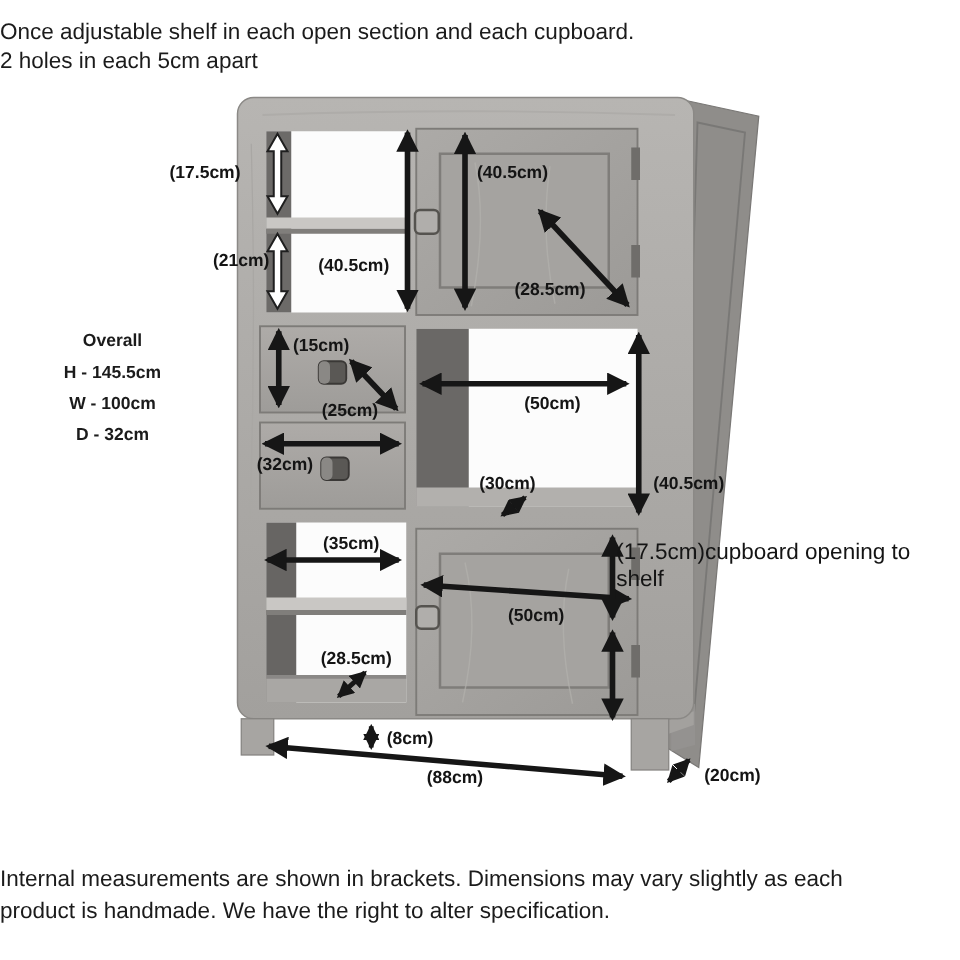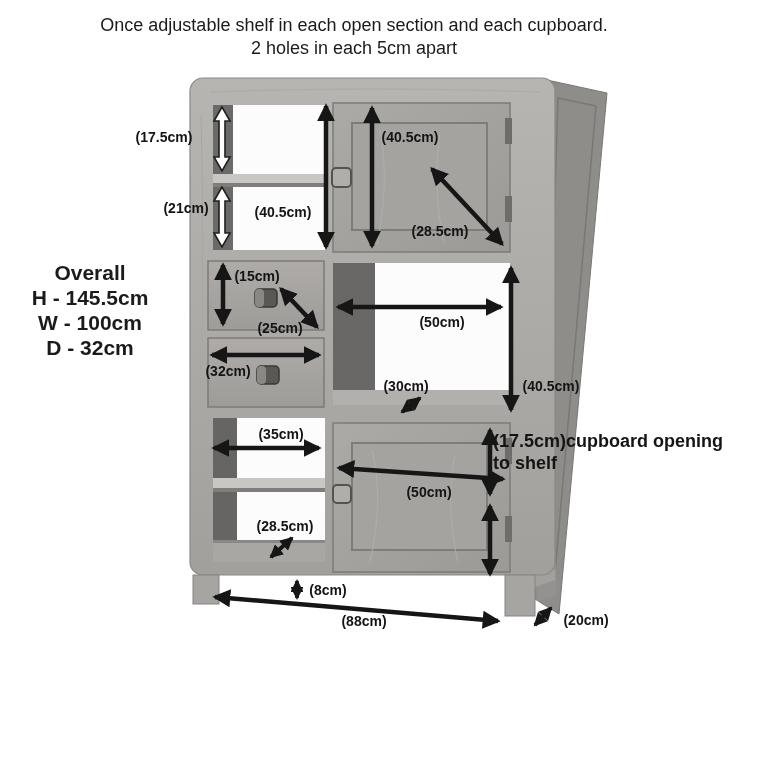--- a/index.html
+++ b/index.html
@@ -1,28 +1,28 @@
 <!DOCTYPE html>
 <html><head>
 <meta charset="utf-8">
 <style>
   html,body{margin:0;padding:0;background:#ffffff;}
   .page{position:relative;width:768px;height:768px;background:#fff;overflow:hidden;
         font-family:"Liberation Sans",sans-serif;color:#161616;}
-  .note{position:absolute;left:0;width:708px;text-align:center;
+  .note{position:absolute;left:0;width:708px;text-align:left;
         font-size:18px;line-height:23px;font-weight:500;color:#1b1b1b;}
   .hdr{top:14px;}
   .ftr{top:691px;font-size:18px;line-height:25px;}
   .overall{position:absolute;left:22px;top:260px;width:136px;text-align:center;
-           font-size:21px;line-height:25px;font-weight:600;color:#1b1b1b;}
+           font-size:14px;line-height:25px;font-weight:600;color:#1b1b1b;}
   svg{position:absolute;left:0;top:0;}
   .dim{position:absolute;transform:translate(-50%,-50%);white-space:nowrap;
        font-size:14px;font-weight:600;color:#141414;letter-spacing:0;}
   .dimblock{position:absolute;transform:none;white-space:normal;
-            font-size:18px;font-weight:700;line-height:22px;color:#141414;}
+            font-size:18px;font-weight:400;line-height:22px;color:#141414;}
 </style>
 </head>
 <body>
 
 <div class="page">
 
   <div class="note hdr">
     <div>Once adjustable shelf in each open section and each cupboard.</div>
     <div>2 holes in each 5cm apart</div>
   </div>
@@ -144,32 +144,36 @@
       <line x1="535" y1="625" x2="551" y2="608" stroke-width="4" marker-start="url(#mS)" marker-end="url(#mS)"></line>
     </g>
 
     <g fill="#ffffff" stroke="#1f1f1f" stroke-width="1.6">
       <path d="M222,107 L214,121 L219,121 L219,157 L214,157 L222,171 L230,157 L225,157 L225,121 L230,121 Z"></path>
       <path d="M222,187 L214,201 L219,201 L219,233 L214,233 L222,247 L230,233 L225,233 L225,201 L230,201 Z"></path>
     </g>
   </svg>
 
   <span class="dim" style="left:164px;top:137px">(17.5cm)</span>
-  <span class="dim" style="left:186px;top:208px">(21cm)</span>
+  <span class="dim" style="left:193px;top:208px">(21cm)</span>
   <span class="dim" style="left:283px;top:212px">(40.5cm)</span>
   <span class="dim" style="left:410px;top:137px">(40.5cm)</span>
   <span class="dim" style="left:440px;top:231px">(28.5cm)</span>
   <span class="dim" style="left:257px;top:276px">(15cm)</span>
   <span class="dim" style="left:280px;top:328px">(25cm)</span>
   <span class="dim" style="left:228px;top:371px">(32cm)</span>
   <span class="dim" style="left:442px;top:322px">(50cm)</span>
   <span class="dim" style="left:406px;top:386px">(30cm)</span>
   <span class="dim" style="left:551px;top:386px">(40.5cm)</span>
   <span class="dim" style="left:281px;top:434px">(35cm)</span>
   <span class="dim" style="left:429px;top:492px">(50cm)</span>
   <span class="dim" style="left:285px;top:526px">(28.5cm)</span>
   <span class="dim" style="left:328px;top:590px">(8cm)</span>
   <span class="dim" style="left:364px;top:621px">(88cm)</span>
   <span class="dim" style="left:586px;top:620px">(20cm)</span>
   <div class="dimblock" style="left:493px;top:430px;width:245px">(17.5cm)cupboard opening to shelf</div>
 
+  <div class="note ftr">
+    <div>Internal measurements are shown in brackets. Dimensions may vary slightly as each</div>
+    <div>product is handmade. We have the right to alter specification.</div>
+  </div>
 
 </div>
 
 </body></html>

